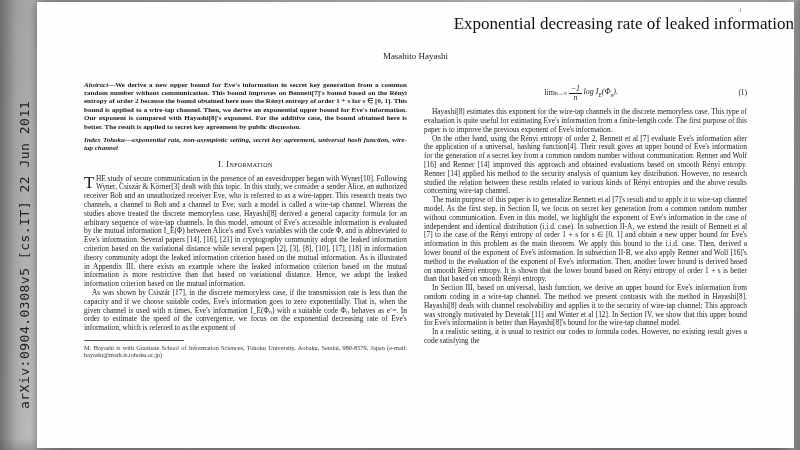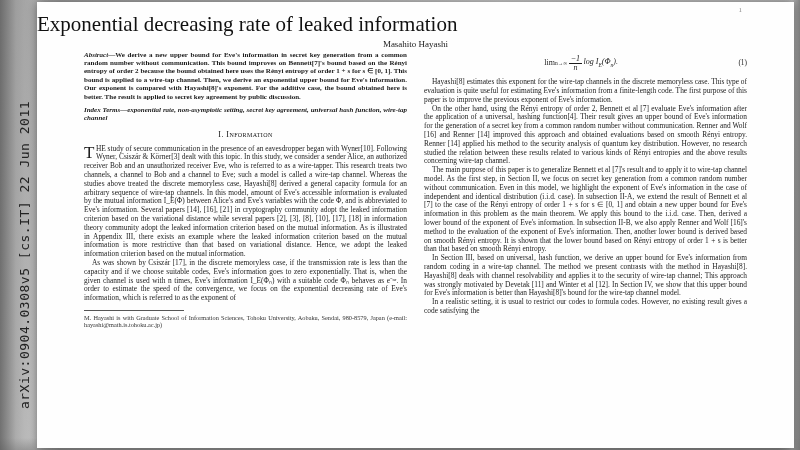--- a/index.html
+++ b/index.html
@@ -18,24 +18,24 @@
     transform:rotate(-90deg); text-align:center; white-space:nowrap;
     font-family:"DejaVu Sans Mono", monospace; font-size:13px; letter-spacing:.5px;
     color:#222; z-index:3; }
 
   .page { position:absolute; left:37px; top:2px; width:757px; height:446px;
     background:#fefefe; box-shadow:0 0 10px rgba(0,0,0,.45); z-index:2;
     padding-top:12px; overflow:hidden; color:#171717; }
 
   .page-number { position:absolute; top:4px; right:52px; font-size:7px; color:#888; }
 
-  h1.title { text-align:left; font-size:21px; font-weight:normal; line-height:20.5px; color:#111; }
-  .author { text-align:center; font-size:9px; margin-top:4px; color:#222; }
+  h1.title { text-align:right; font-size:17px; font-weight:normal; line-height:20.5px; color:#111; }
+  .author { text-align:center; font-size:9px; margin-top:16px; color:#222; }
 
-  .columns { display:flex; gap:17px; padding:0 47px; margin-top:2px; }
+  .columns { display:flex; gap:17px; padding:0 47px; margin-top:20px; }
   .col { flex:1; min-width:0; text-align:justify; font-size:7.4px; line-height:8.8px; color:#1b1b1b; }
 
   .abstract, .index-terms { font-size:7px; line-height:8.4px; font-weight:bold; }
   .abs-label { font-style:italic; }
   .index-terms { margin-top:5px; font-style:italic; }
 
   .sec-heading { text-align:center; font-weight:normal; font-size:8.2px;
     font-variant:small-caps; letter-spacing:.4px; margin:8px 0 5px; color:#111; }
 
   .body-para { }
@@ -66,21 +66,21 @@
 
   <h1 class="title"><span>Exponential decreasing rate of leaked information</span><br></h1>
 
   <div class="author">Masahito Hayashi</div>
 
   <div class="columns">
 
     <div class="col">
       <p class="abstract"><span class="abs-label">Abstract</span><span>—We derive a new upper bound for Eve's information in secret key generation from a common random number without communication. This bound improves on Bennett[7]'s bound based on the Rényi entropy of order 2 because the bound obtained here uses the Rényi entropy of order 1 + s for s ∈ [0, 1]. This bound is applied to a wire-tap channel. Then, we derive an exponential upper bound for Eve's information. Our exponent is compared with Hayashi[8]'s exponent. For the additive case, the bound obtained here is better. The result is applied to secret key agreement by public discussion.</span></p>
 
-      <p class="index-terms"><span class="abs-label">Index Terms</span><span>—exponential rate, non-asymptotic setting, secret key agreement, universal hash function, wire-tap channel</span></p>
+      <p class="index-terms"><span class="abs-label">Index Tohoku</span><span>—exponential rate, non-asymptotic setting, secret key agreement, universal hash function, wire-tap channel</span></p>
 
       <h2 class="sec-heading">I. Information</h2>
 
       <p class="body-para"><span class="dropcap">T</span><span>HE study of secure communication in the presence of an eavesdropper began with Wyner[10]. Following Wyner, Csiszár &amp; Körner[3] dealt with this topic. In this study, we consider a sender Alice, an authorized receiver Bob and an unauthorized receiver Eve, who is referred to as a wire-tapper. This research treats two channels, a channel to Bob and a channel to Eve; such a model is called a wire-tap channel. Whereas the studies above treated the discrete memoryless case, Hayashi[8] derived a general capacity formula for an arbitrary sequence of wire-tap channels. In this model, amount of Eve's accessible information is evaluated by the mutual information I_E(Φ) between Alice's and Eve's variables with the code Φ, and is abbreviated to Eve's information. Several papers [14], [16], [21] in cryptography community adopt the leaked information criterion based on the variational distance while several papers [2], [3], [8], [10], [17], [18] in information theory community adopt the leaked information criterion based on the mutual information. As is illustrated in Appendix III, there exists an example where the leaked information criterion based on the mutual information is more restrictive than that based on variational distance. Hence, we adopt the leaked information criterion based on the mutual information.</span></p>
 
       <p class="body-para indent">As was shown by Csiszár [17], in the discrete memoryless case, if the transmission rate is less than the capacity and if we choose suitable codes, Eve's information goes to zero exponentially. That is, when the given channel is used with n times, Eve's information I_E(Φₙ) with a suitable code Φₙ behaves as e⁻ⁿʳ. In order to estimate the speed of the convergence, we focus on the exponential decreasing rate of Eve's information, which is referred to as the exponent of</p>
 
       <div class="footnote-rule"></div>
       <p class="footnote">M. Hayashi is with Graduate School of Information Sciences, Tohoku University, Aobaku, Sendai, 980-8579, Japan (e-mail: hayashi@math.is.tohoku.ac.jp)</p>
     </div>

